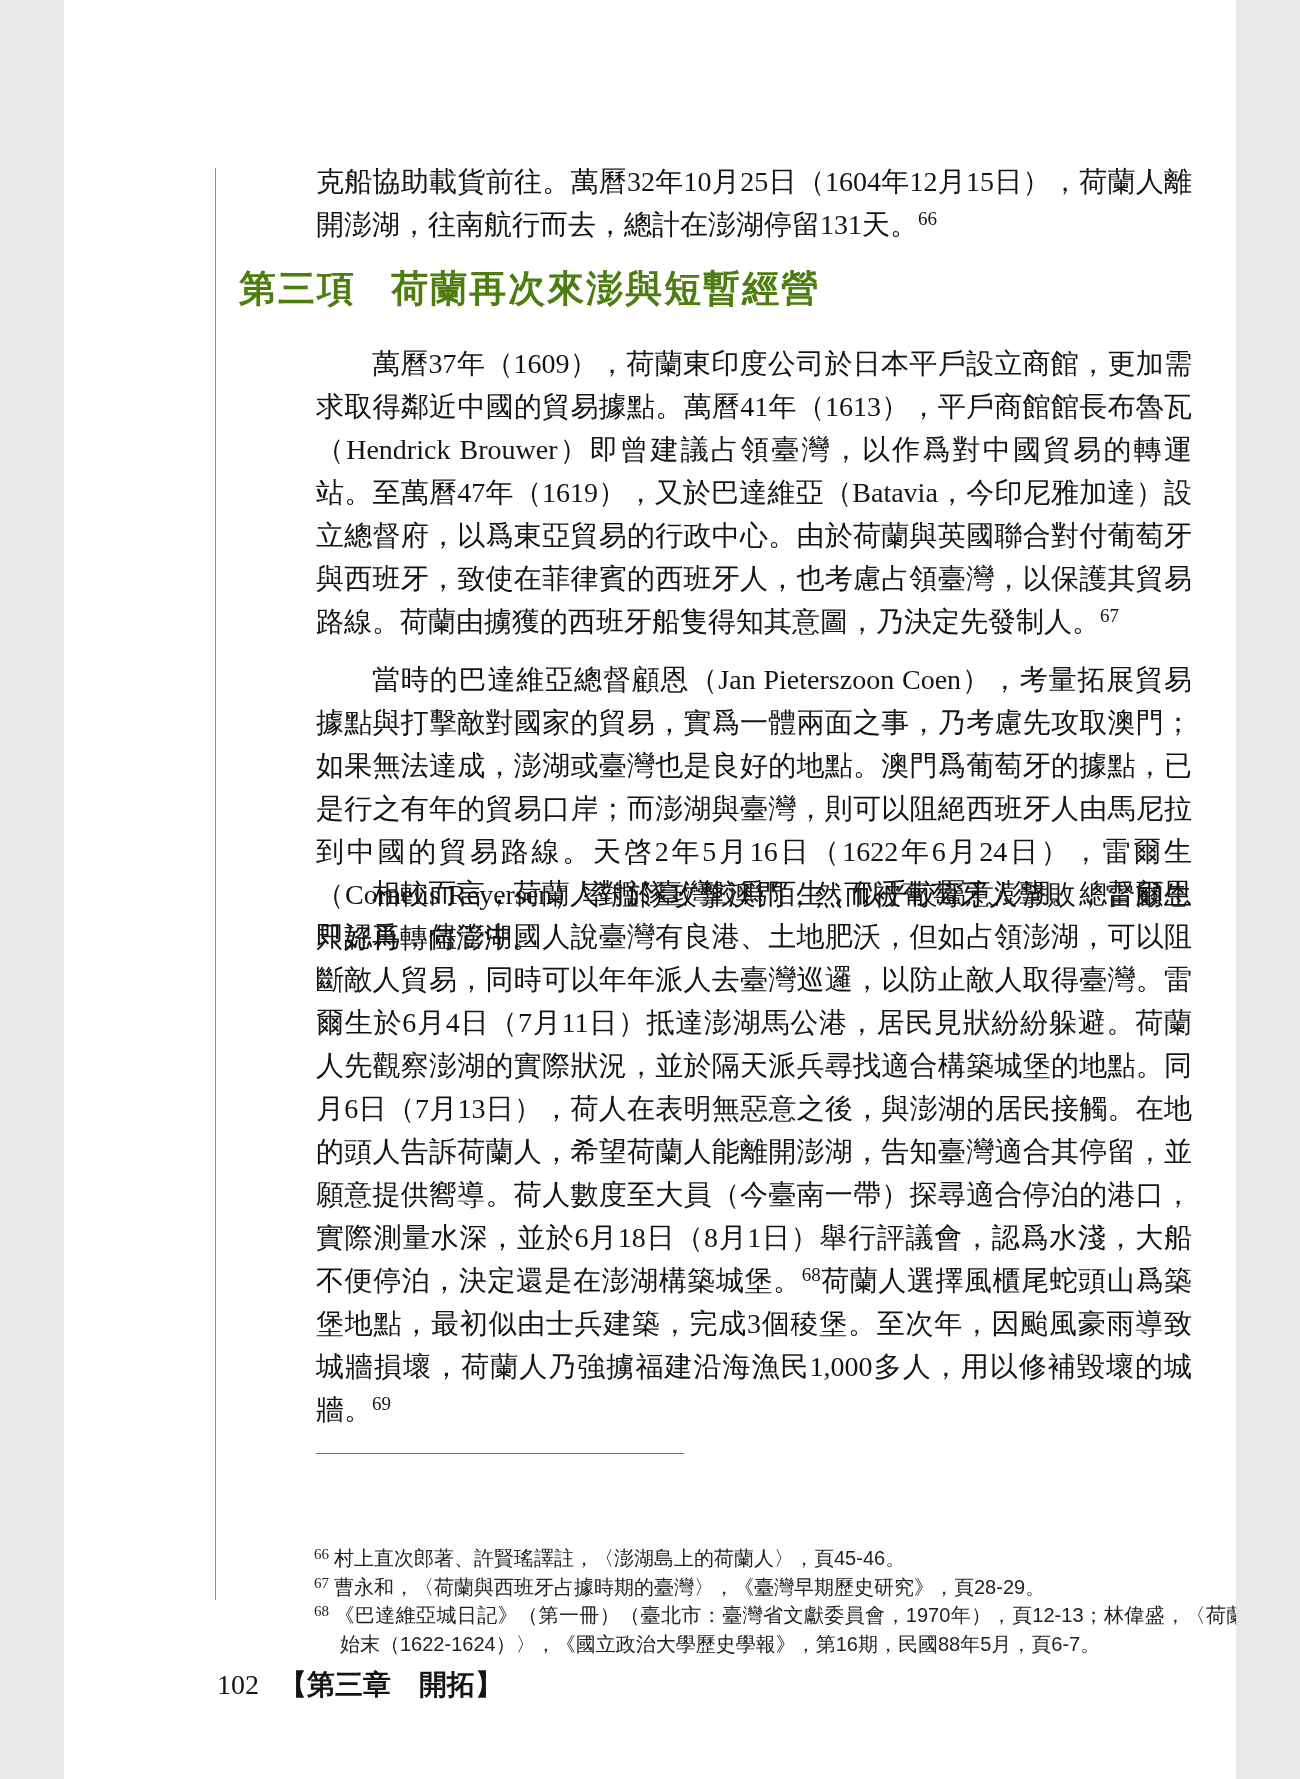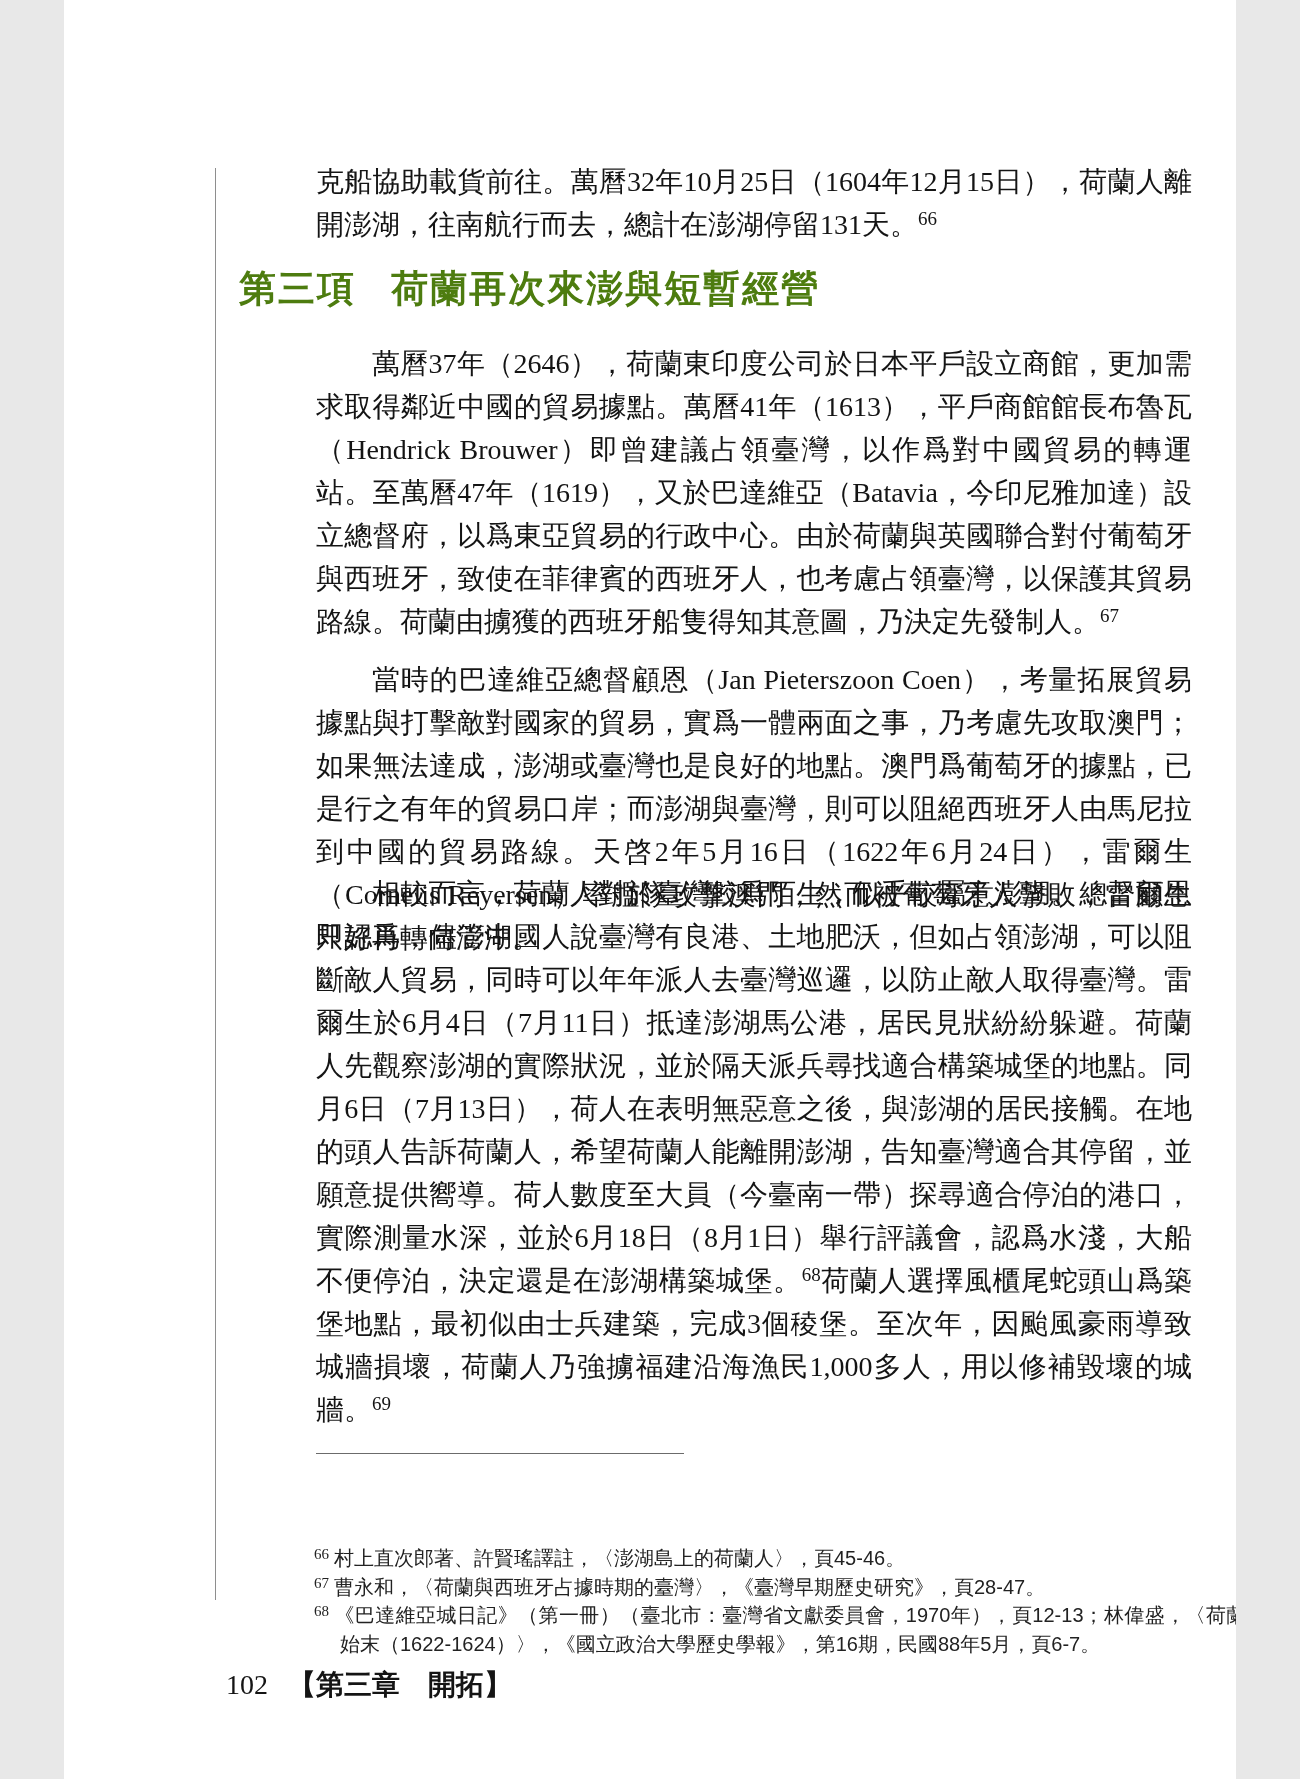--- a/index.html
+++ b/index.html
@@ -72,21 +72,21 @@
   .footnote sup.fnnum {
     font-family:"Liberation Serif","DejaVu Serif",serif;
     font-size:15px;
     line-height:0;
     vertical-align:6px;
     margin-right:5px;
   }
   .footnote b { font-weight:bold; }
   .footer {
     position:absolute;
-    left:162px; top:1666px;
+    left:153px; top:1666px;
     font-size:28px;
     color:#141414;
     white-space:nowrap;
   }
   .footer .chapter {
     font-weight:bold;
     margin-left:20px;
   }
 </style>
 </head>
@@ -101,21 +101,21 @@
       <span>克船協助載貨前往。萬曆32年10月25日（1604年12月15日），荷蘭人離開澎湖，往南航行而去，總計在澎湖停留131天。</span><sup class="fnref">66</sup>
     </p>
   </div>
 
   <div class="heading">
     <span class="sec-label">第三項</span><span>荷蘭再次來澎與短暫經營</span>
   </div>
 
   <div class="body-col para-b">
     <p class="indent">
-      <span>萬曆37年（2646），荷蘭東印度公司於日本平戶設立商館，更加需求取得鄰近中國的貿易據點。萬曆41年（1613），平戶商館館長布魯瓦（Hendrick Brouwer）即曾建議占領臺灣，以作爲對中國貿易的轉運站。至萬曆47年（1619），又於巴達維亞（Batavia，今印尼雅加達）設立總督府，以爲東亞貿易的行政中心。由於荷蘭與英國聯合對付葡萄牙與西班牙，致使在菲律賓的西班牙人，也考慮占領臺灣，以保護其貿易路線。荷蘭由擄獲的西班牙船隻得知其意圖，乃決定先發制人。</span><sup class="fnref">67</sup>
+      <span>萬曆37年（1609），荷蘭東印度公司於日本平戶設立商館，更加需求取得鄰近中國的貿易據點。萬曆41年（1613），平戶商館館長布魯瓦（Hendrick Brouwer）即曾建議占領臺灣，以作爲對中國貿易的轉運站。至萬曆47年（1619），又於巴達維亞（Batavia，今印尼雅加達）設立總督府，以爲東亞貿易的行政中心。由於荷蘭與英國聯合對付葡萄牙與西班牙，致使在菲律賓的西班牙人，也考慮占領臺灣，以保護其貿易路線。荷蘭由擄獲的西班牙船隻得知其意圖，乃決定先發制人。</span><sup class="fnref">67</sup>
     </p>
   </div>
 
   <div class="body-col para-c">
     <p class="indent">
       <span>當時的巴達維亞總督顧恩（Jan Pieterszoon Coen），考量拓展貿易據點與打擊敵對國家的貿易，實爲一體兩面之事，乃考慮先攻取澳門；如果無法達成，澎湖或臺灣也是良好的地點。澳門爲葡萄牙的據點，已是行之有年的貿易口岸；而澎湖與臺灣，則可以阻絕西班牙人由馬尼拉到中國的貿易路線。天啓2年5月16日（1622年6月24日），雷爾生（Cornelis Reyersen）率艦隊攻擊澳門，然而被葡萄牙人擊敗，雷爾生只好再轉向澎湖。</span>
     </p>
   </div>
 
   <div class="body-col para-d">
@@ -124,21 +124,21 @@
     </p>
   </div>
 
   <div class="fn-sep"></div>
 
   <div class="footnotes">
     <p class="footnote">
       <sup class="fnnum">66</sup><span>村上直次郎著、許賢瑤譯註，〈澎湖島上的荷蘭人〉，頁45-46。</span>
     </p>
     <p class="footnote">
-      <sup class="fnnum">67</sup><span>曹永和，〈荷蘭與西班牙占據時期的臺灣〉，《臺灣早期歷史研究》，頁28-47。</span>
+      <sup class="fnnum">67</sup><span>曹永和，〈荷蘭與西班牙占據時期的臺灣〉，《臺灣早期歷史研究》，頁28-29。</span>
     </p>
     <p class="footnote">
       <sup class="fnnum">68</sup><span>《巴達維亞城日記》（第一冊）（臺北市：臺灣省文獻委員會，1970年），頁12-13；林偉盛，〈荷蘭人據澎湖始末（1622-1624）〉，《國立政治大學歷史學報》，第16期，民國88年5月，頁6-7。</span>
     </p>
   </div>
 
   <div class="footer">
     <span>102</span><span class="chapter">【第三章　開拓】</span>
   </div>
 

